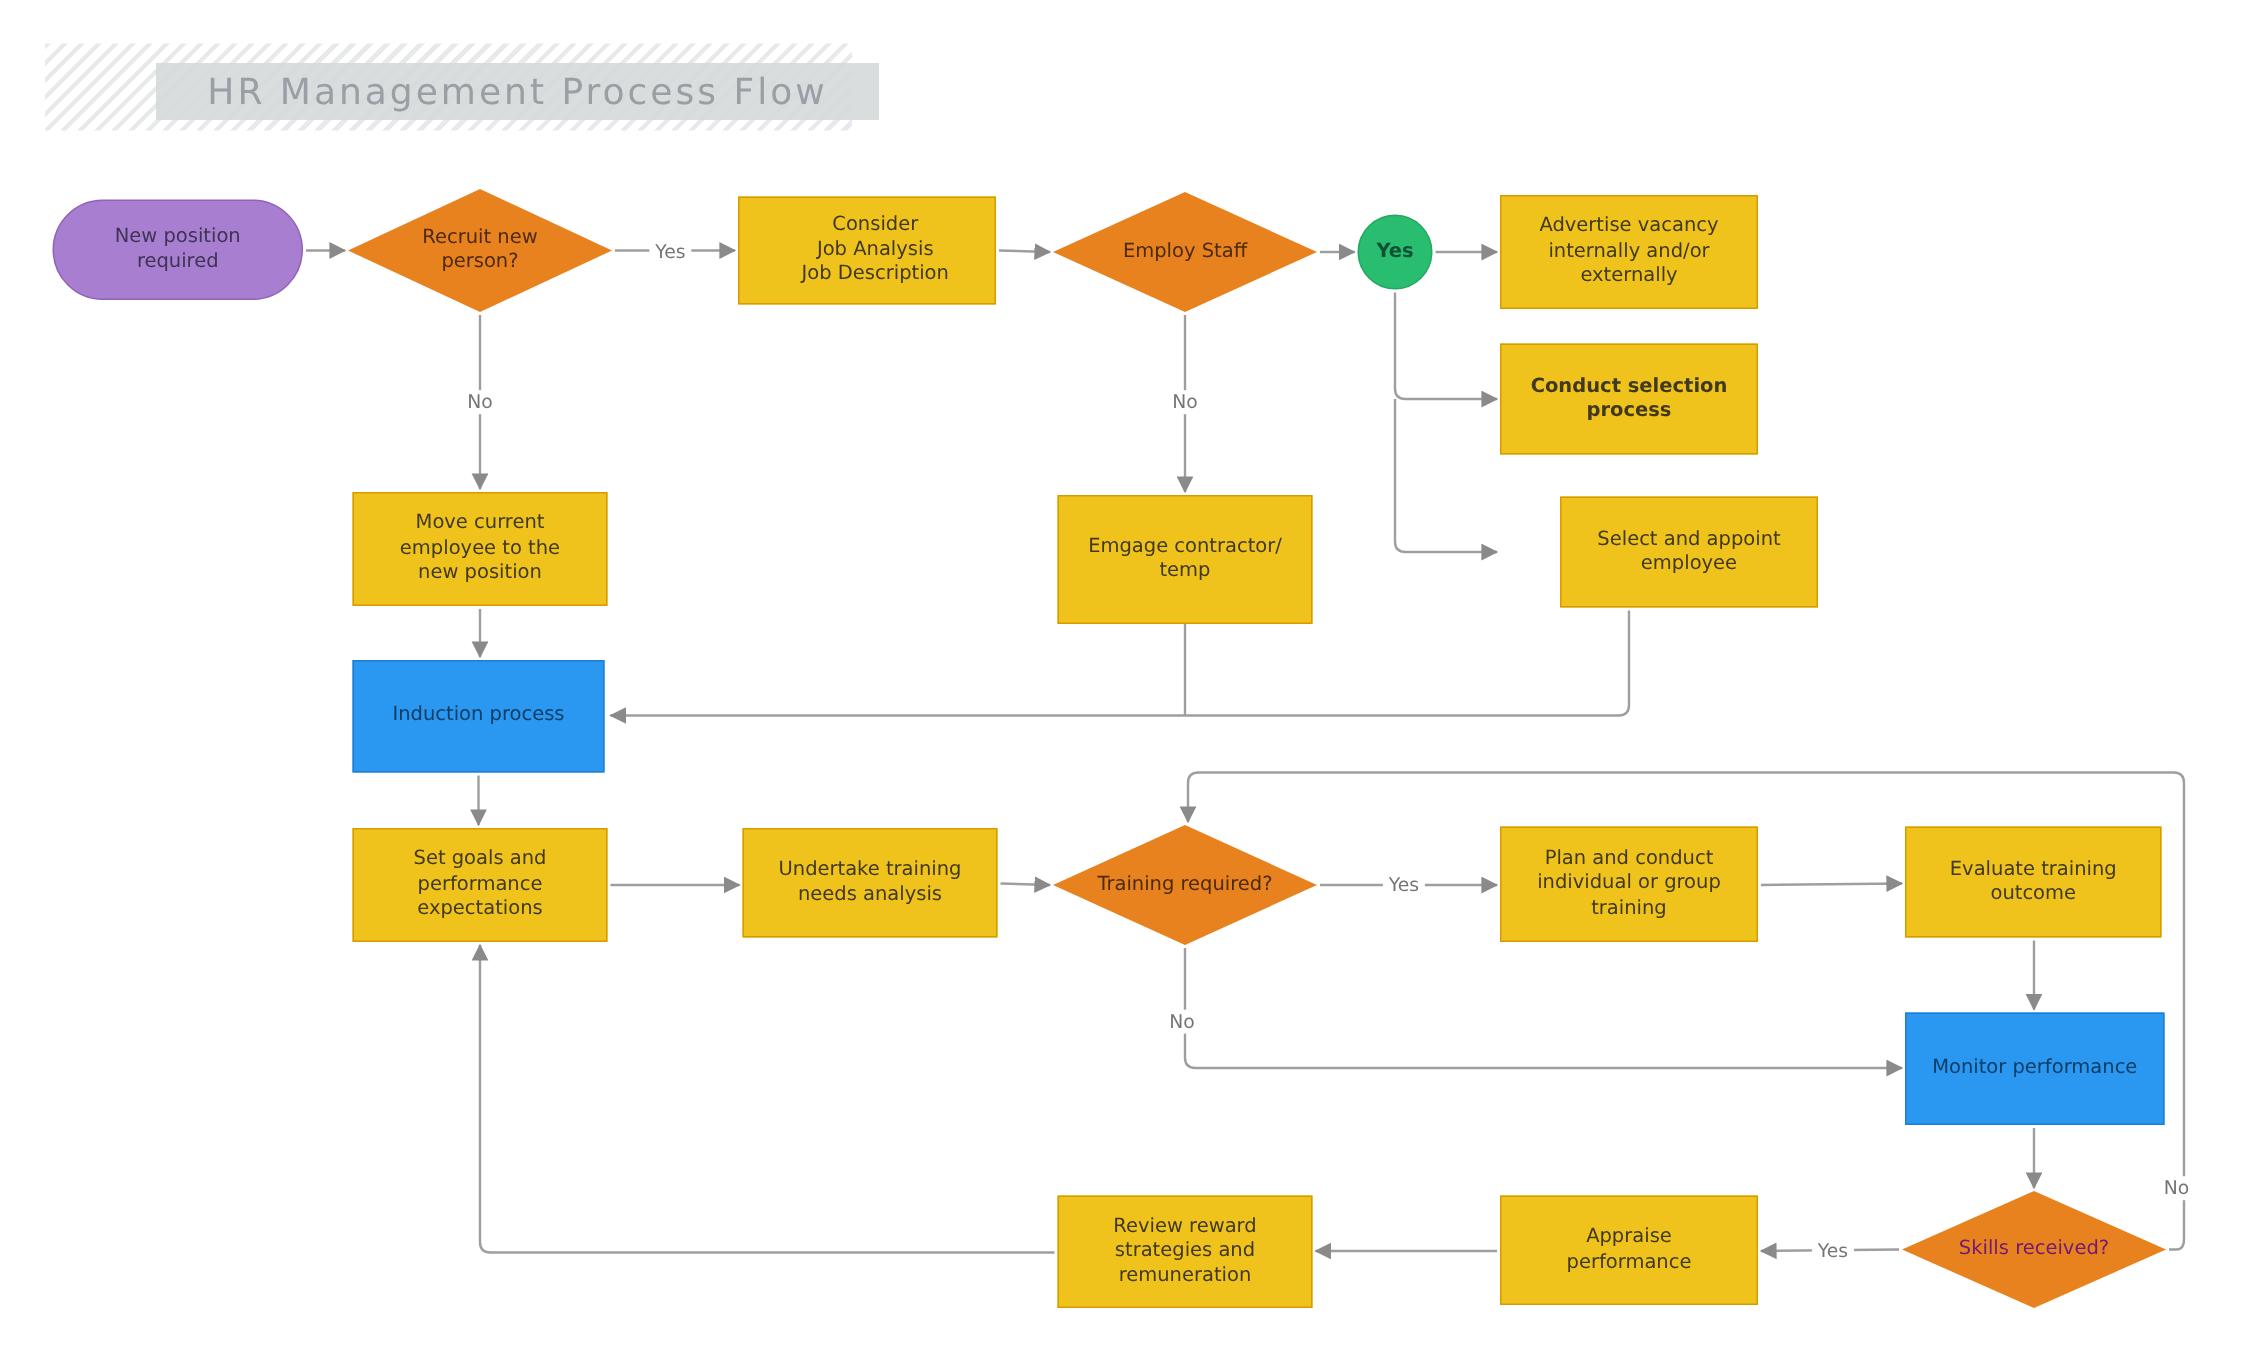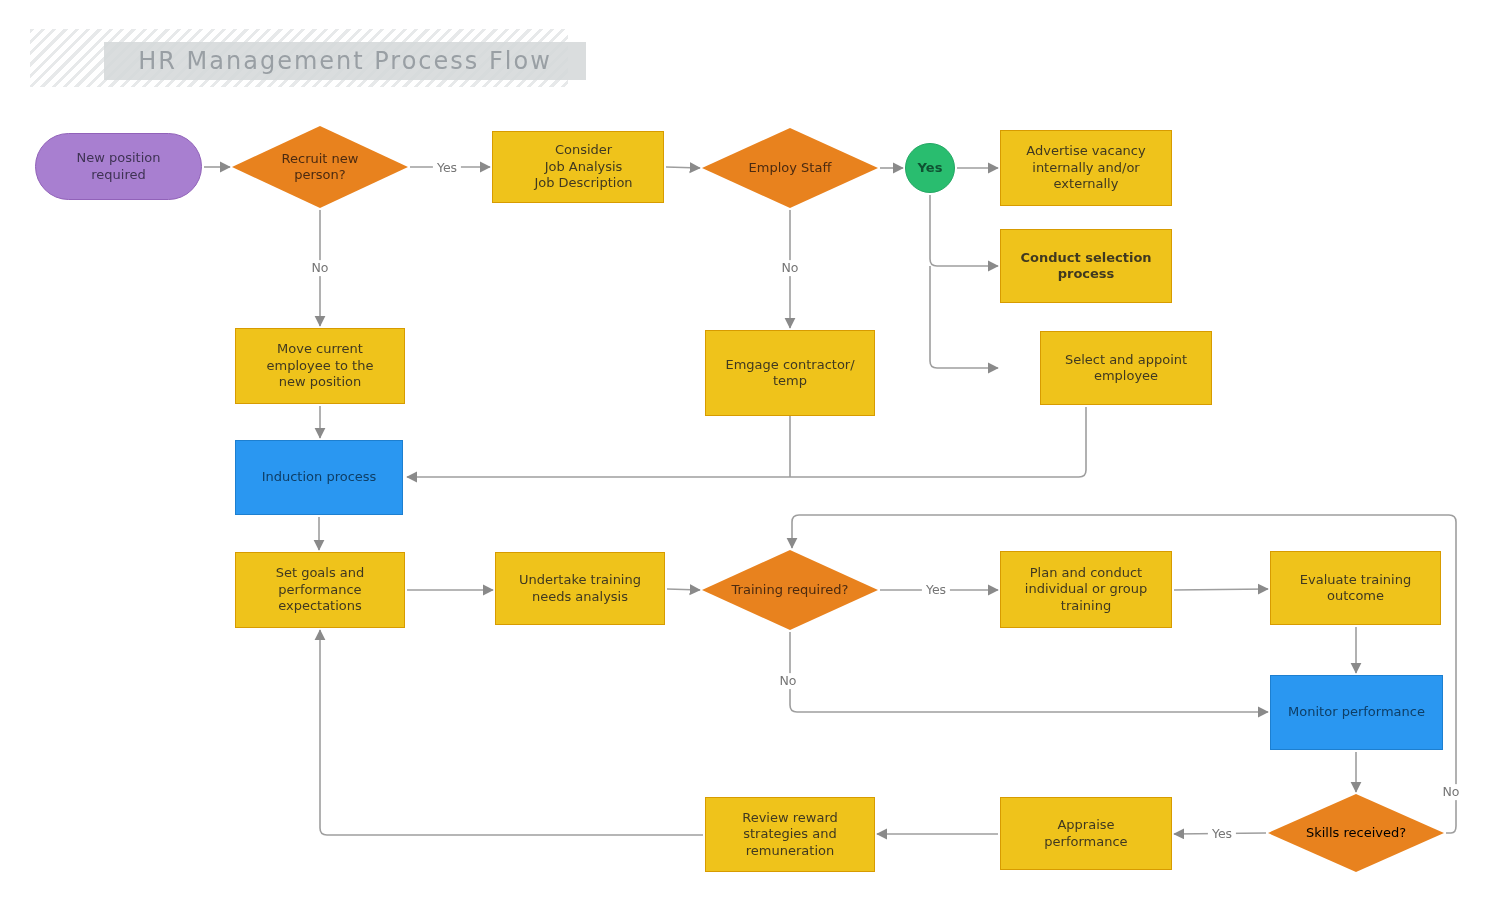--- a/index.html
+++ b/index.html
@@ -101,21 +101,21 @@
 expectations</div>
       <div class="node process" style="left: 495px; top: 552px; width: 170px; height: 73px; background: rgb(239, 195, 27); color: rgb(64, 57, 32); border: 1px solid rgb(215, 155, 0);">Undertake training
 needs analysis</div>
       <div class="node decision" style="left: 702px; top: 550px; width: 176px; height: 80px; background: rgb(232, 130, 30); color: rgb(75, 42, 16);">Training required?</div>
       <div class="node process" style="left: 1000px; top: 551px; width: 172px; height: 77px; background: rgb(239, 195, 27); color: rgb(64, 57, 32); border: 1px solid rgb(215, 155, 0);">Plan and conduct
 individual or group
 training</div>
       <div class="node process" style="left: 1270px; top: 551px; width: 171px; height: 74px; background: rgb(239, 195, 27); color: rgb(64, 57, 32); border: 1px solid rgb(215, 155, 0);">Evaluate training
 outcome</div>
       <div class="node highlight" style="left: 1270px; top: 675px; width: 173px; height: 75px; background: rgb(42, 151, 241); color: rgb(14, 62, 102); border: 1px solid rgb(29, 127, 208); text-align: center;">Monitor performance</div>
-      <div class="node decision" style="left: 1268px; top: 794px; width: 176px; height: 78px; background: rgb(232, 130, 30); color: #000000; text-align: center;">Skills received?</div>
+      <div class="node decision" style="left: 1268px; top: 794px; width: 176px; height: 78px; background: rgb(232, 130, 30); color: #701a75; text-align: center;">Skills received?</div>
       <div class="node process" style="left: 1000px; top: 797px; width: 172px; height: 73px; background: rgb(239, 195, 27); color: rgb(64, 57, 32); border: 1px solid rgb(215, 155, 0);">Appraise
 performance</div>
       <div class="node process" style="left: 705px; top: 797px; width: 170px; height: 75px; background: rgb(239, 195, 27); color: rgb(64, 57, 32); border: 1px solid rgb(215, 155, 0);">Review reward
 strategies and
 remuneration</div>
       <div class="edge-label" style="left: 447px; top: 168px; color: rgb(117, 117, 117);">Yes</div>
       <div class="edge-label" style="left: 320px; top: 268px; color: rgb(117, 117, 117);">No</div>
       <div class="edge-label" style="left: 790px; top: 268px; color: rgb(117, 117, 117);">No</div>
       <div class="edge-label" style="left: 936px; top: 590px; color: rgb(117, 117, 117);">Yes</div>
       <div class="edge-label" style="left: 788px; top: 681px; color: rgb(117, 117, 117);">No</div>

